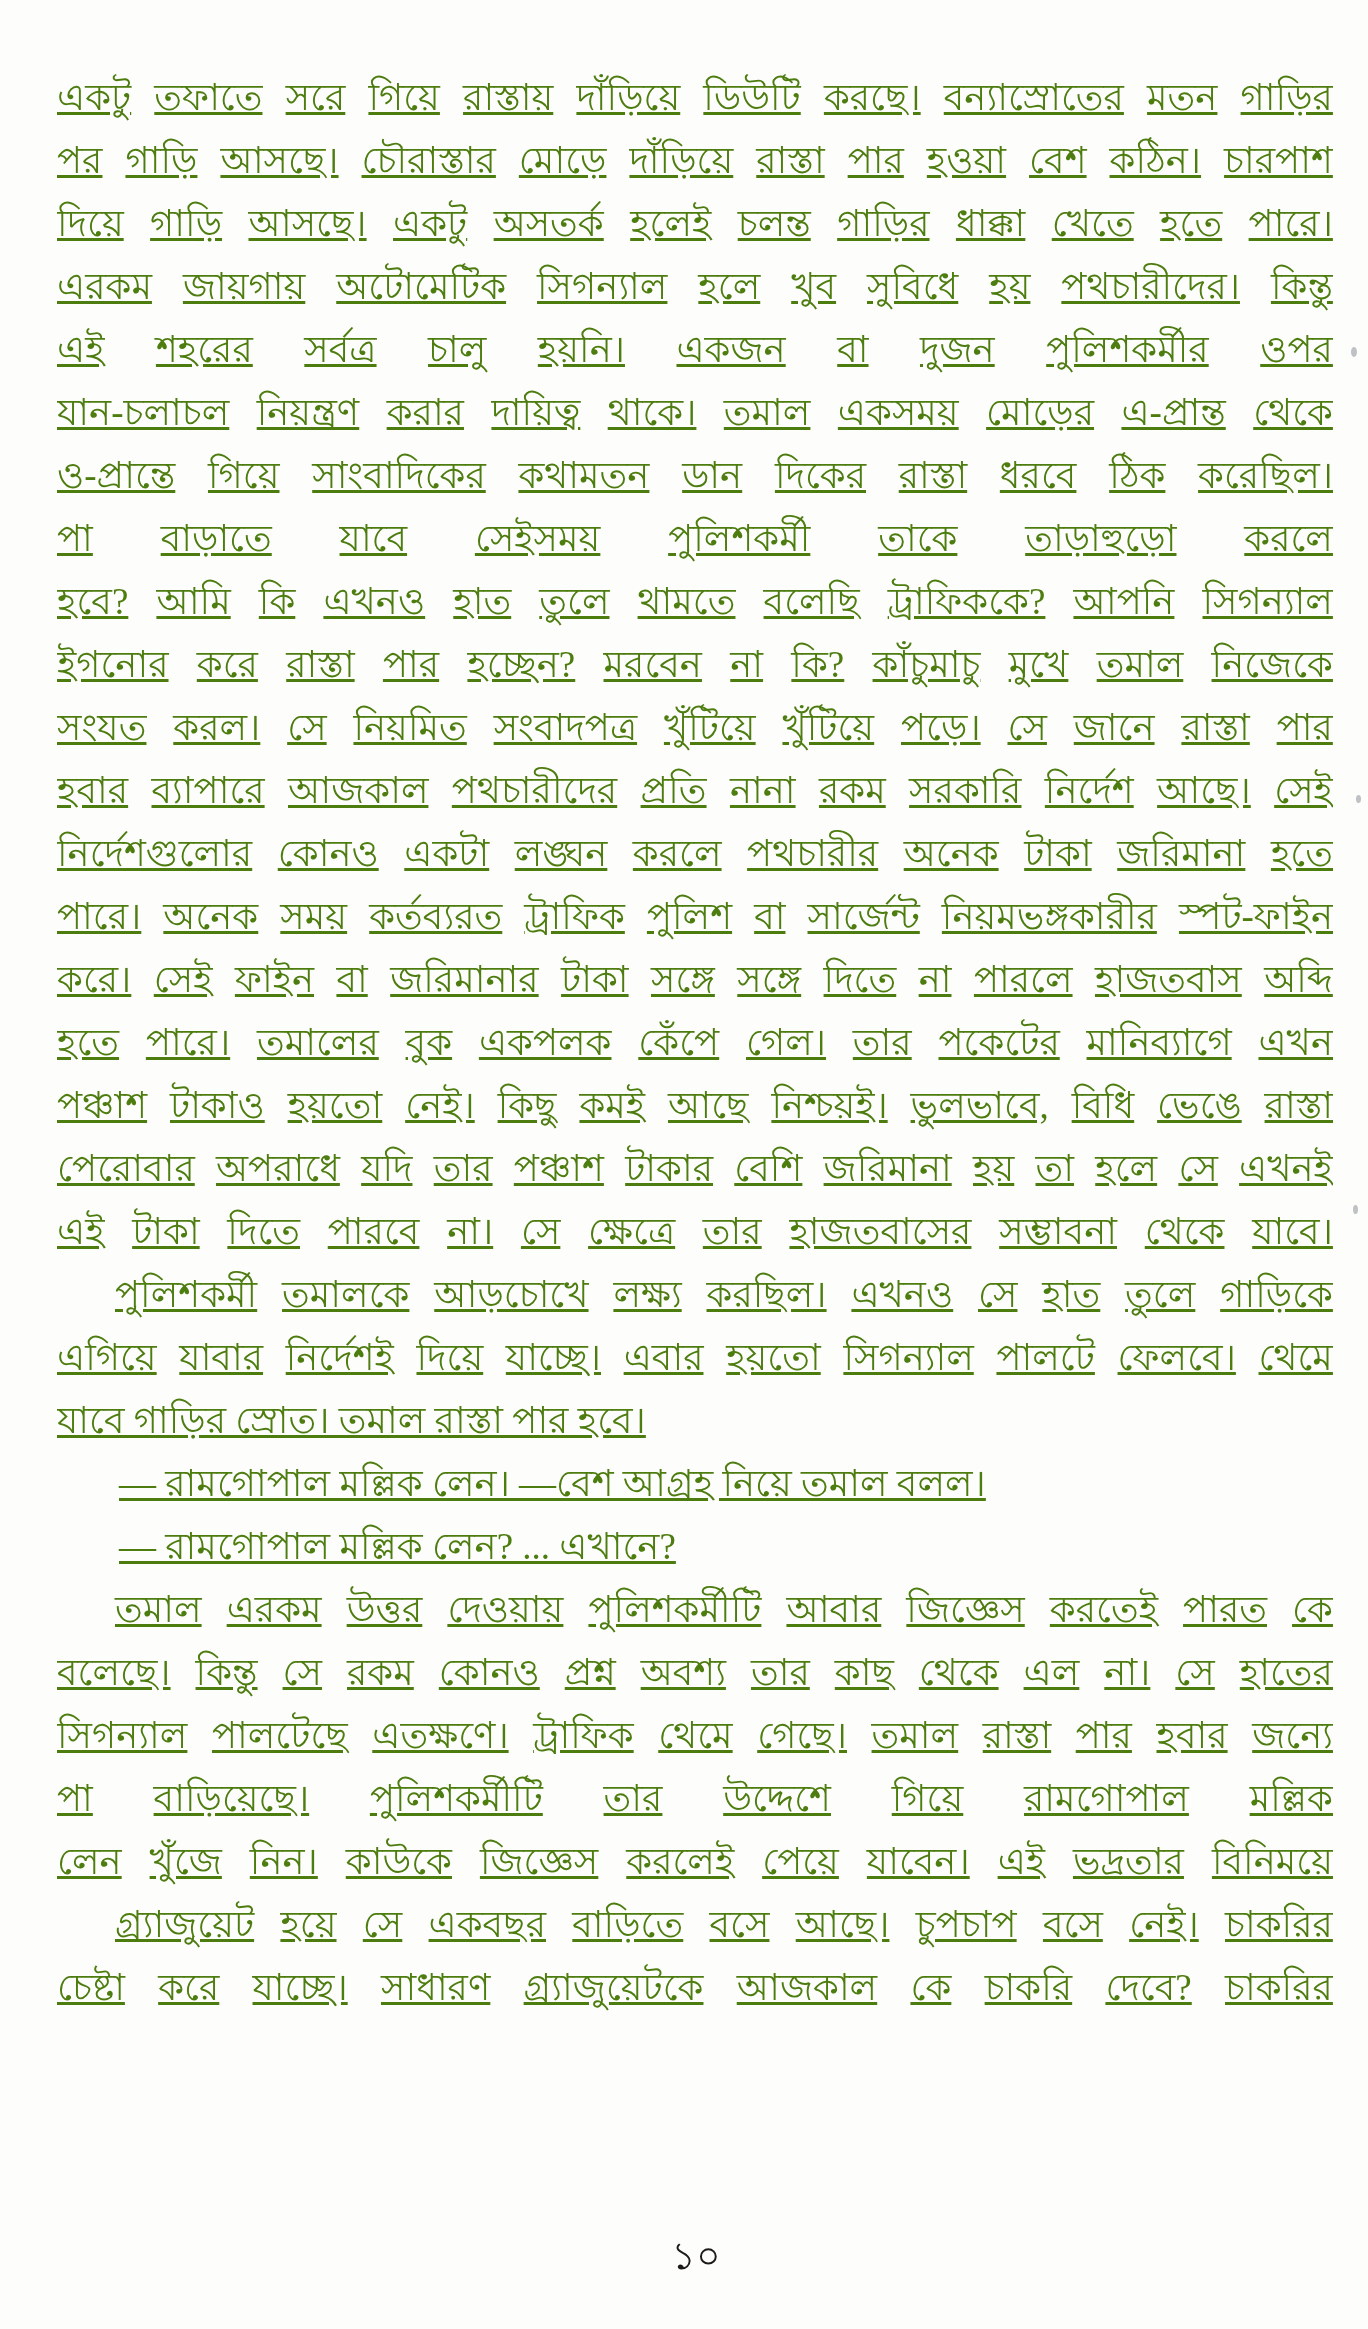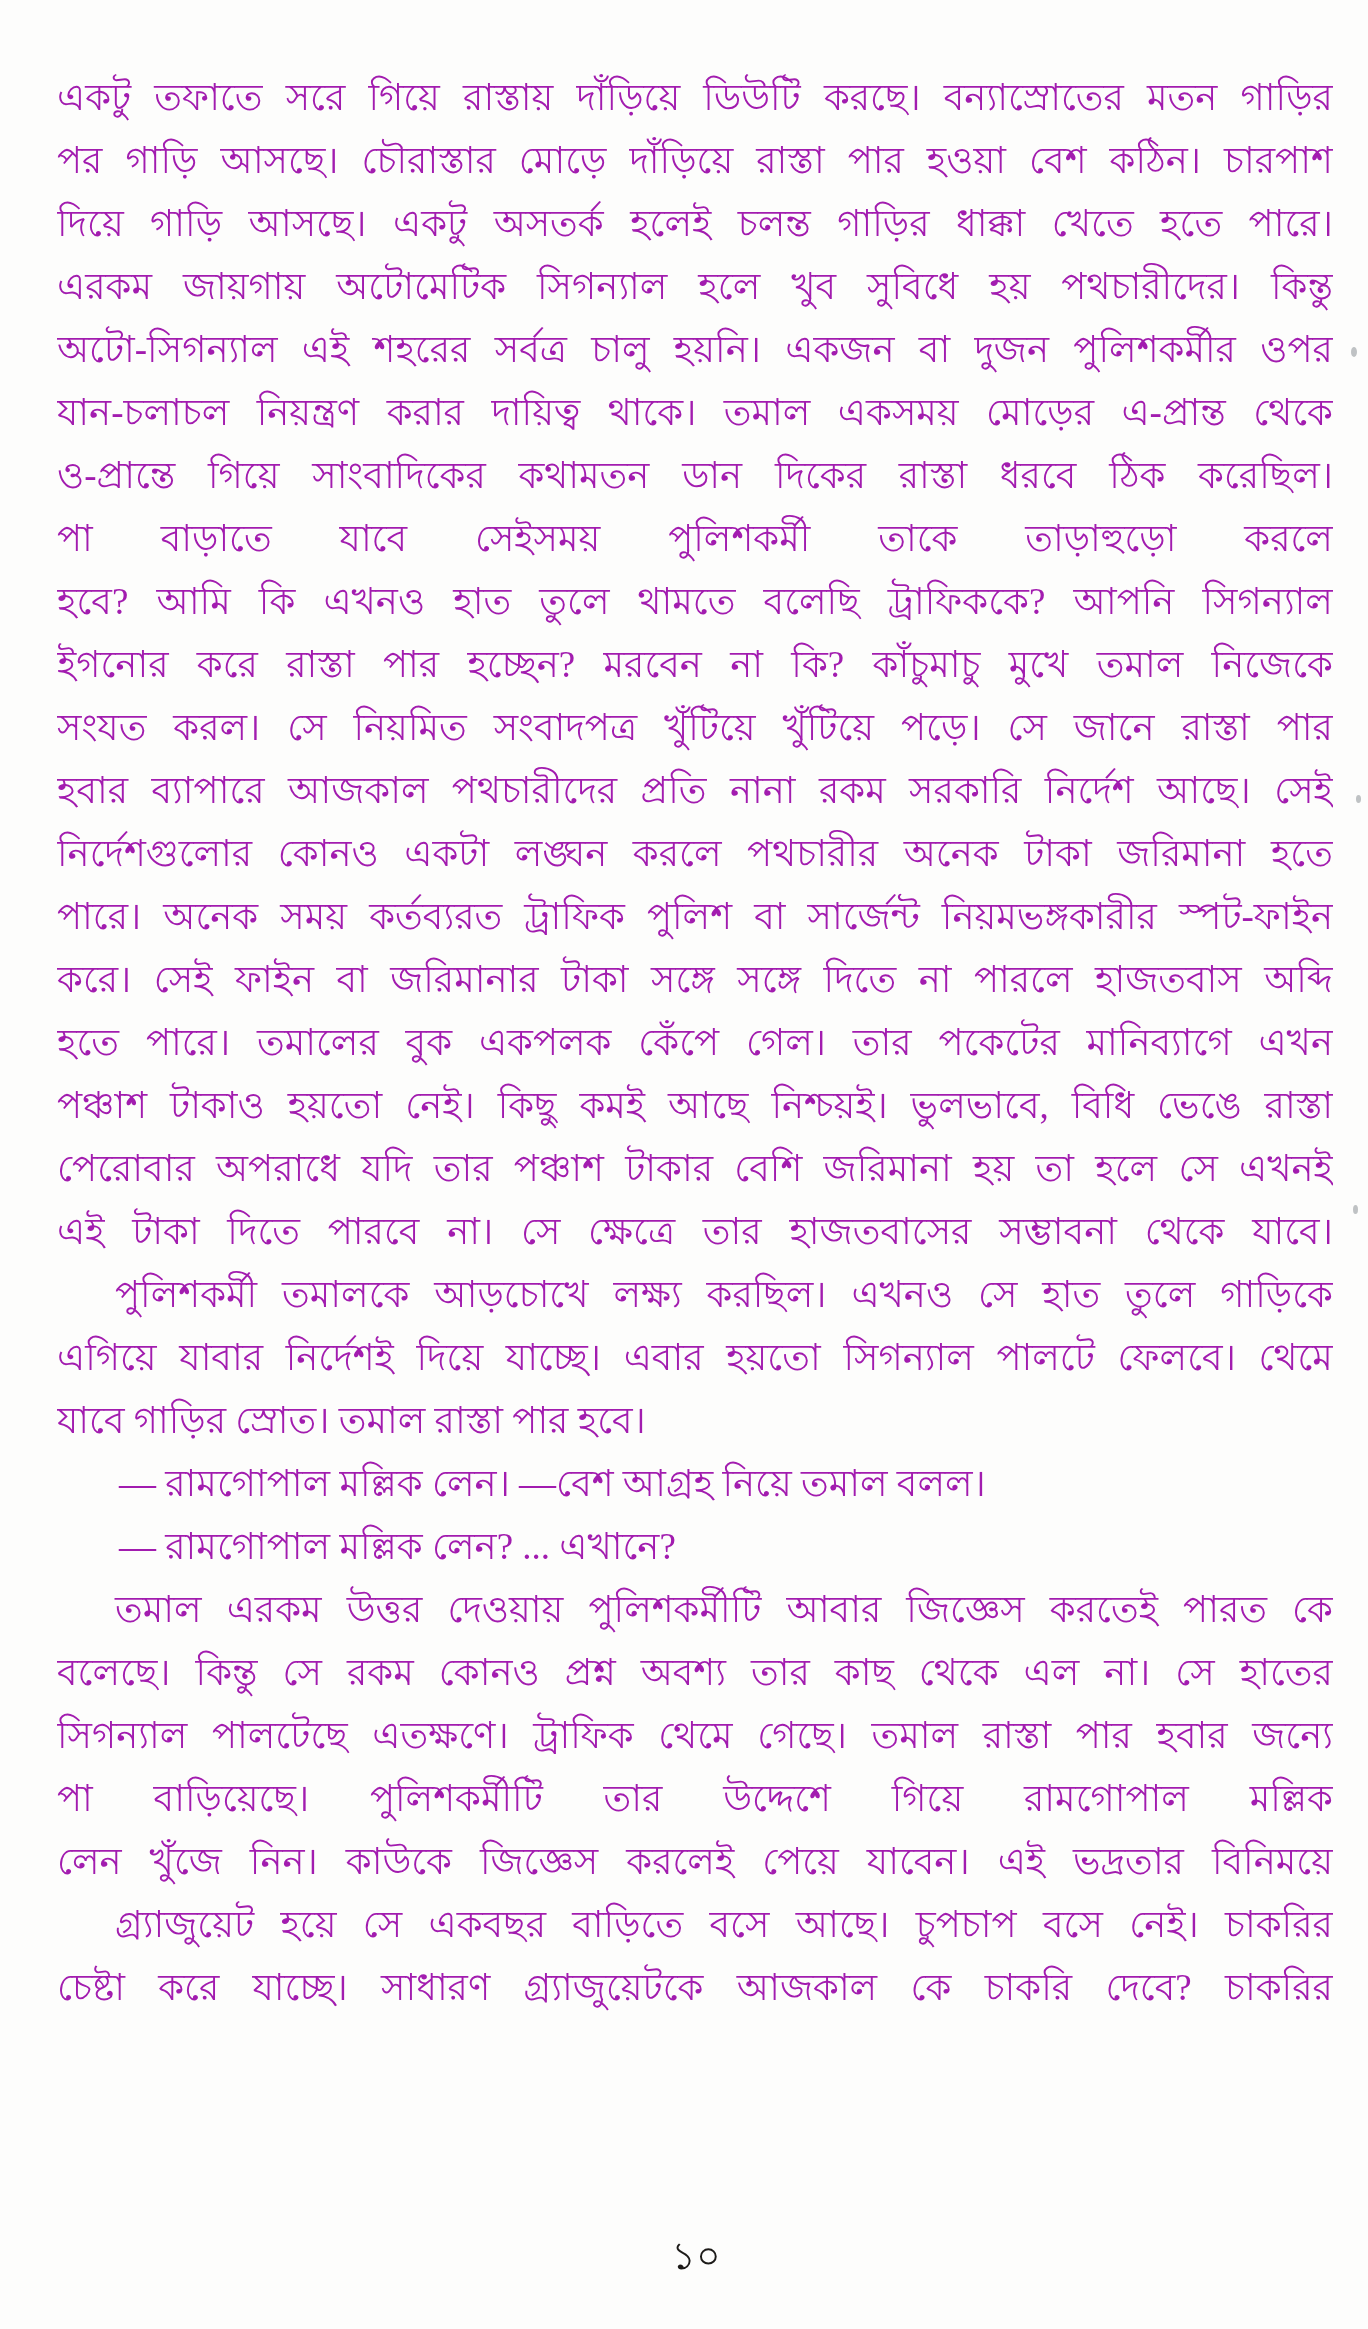--- a/index.html
+++ b/index.html
@@ -14,22 +14,23 @@
     height: 2329px;
     background: #fdfdfc;
     overflow: hidden;
     font-family: "Liberation Serif", "DejaVu Serif", serif;
   }
   .page-text {
     position: absolute;
     left: 57px;
     top: 66px;
     width: 1276px;
-    color: #a21caf;
+    color: #4d7c0f;
     font-size: 37px;
+    text-decoration: underline;
   }
   .line {
     height: 63px;
     line-height: 63px;
     white-space: nowrap;
     overflow: hidden;
   }
   .line.just {
     display: flex;
     justify-content: space-between;
@@ -110,21 +111,20 @@
         <span>অটোমেটিক</span>
         <span>সিগন্যাল</span>
         <span>হলে</span>
         <span>খুব</span>
         <span>সুবিধে</span>
         <span>হয়</span>
         <span>পথচারীদের।</span>
         <span>কিন্তু</span>
       </div>
       <div class="line ind0 just">
-        <span>অটো-সিগন্যাল</span>
         <span>এই</span>
         <span>শহরের</span>
         <span>সর্বত্র</span>
         <span>চালু</span>
         <span>হয়নি।</span>
         <span>একজন</span>
         <span>বা</span>
         <span>দুজন</span>
         <span>পুলিশকর্মীর</span>
         <span>ওপর</span>

